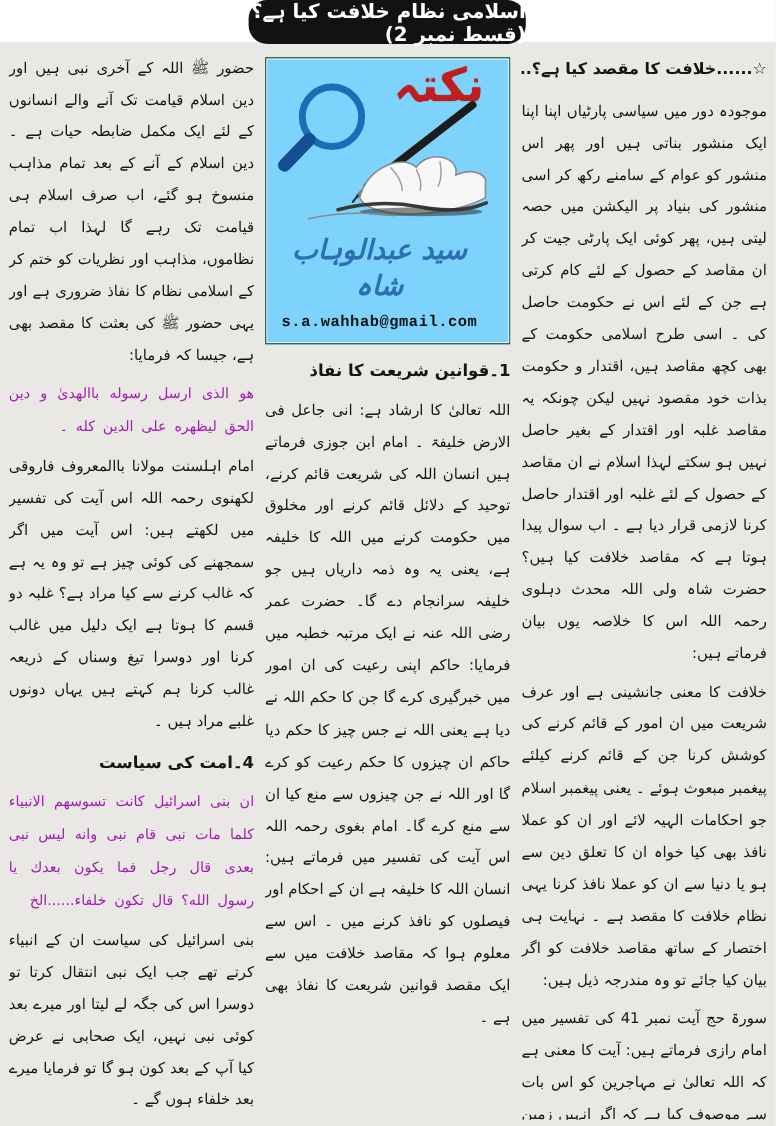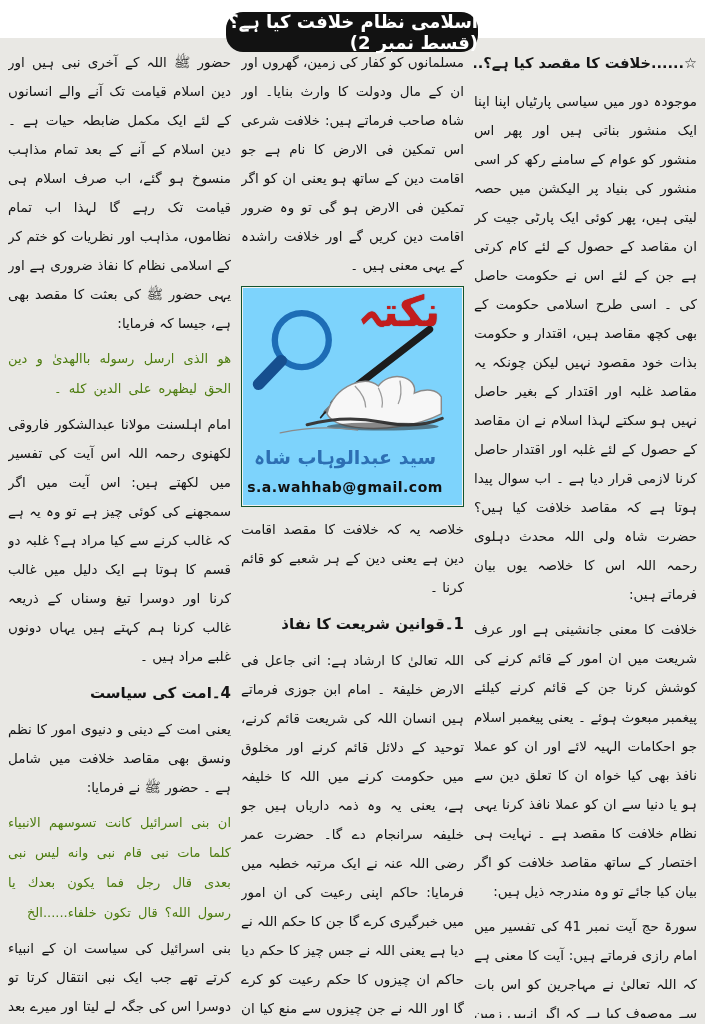--- a/index.html
+++ b/index.html
@@ -6,21 +6,21 @@
   body{
     width:705px;height:1024px;overflow:hidden;
     background:#ffffff;
     font-family:"DejaVu Sans",sans-serif;
     color:#151515;
   }
   .page{position:relative;width:705px;height:1024px;}
   
   .masthead{position:relative;height:38px;background:#ffffff;}
   .title-box{
-    position:absolute;top:12px;left:226px;width:252px;height:40px;
+    position:absolute;top:0;left:226px;width:252px;height:40px;
     background:#121212;color:#ffffff;border-radius:17px;
     display:flex;align-items:center;justify-content:center;
     font-size:18px;font-weight:bold;z-index:5;
     direction:rtl;
   }
   
   .content{
     position:absolute;top:38px;left:0;right:0;bottom:0;
     background:#e9e8e4;
     padding:10px 8px 6px 8px;
@@ -36,46 +36,48 @@
   .col p{margin:0 0 6px 0;}
   .star-heading{
     font-weight:bold;font-size:14.5px;text-align:center;text-align-last:center;
     margin:0 0 8px 0;white-space:nowrap;
   }
   .sec-heading{
     font-weight:bold;font-size:15px;margin:4px 0 6px 0;
     text-align:right;text-align-last:right;
   }
   .arabic-quote{
-    font-size:13px;line-height:2.3;color:#4d7c0f;
+    font-size:13px;line-height:2.3;color:#a21caf;
     margin:2px 4px 8px 4px;word-spacing:3px;
   }
   
   .logo-box{
     background:#7dd3fc;border:1px solid #14532d;
     box-shadow:0 0 0 1px #f3f2ee inset;
     margin:4px 0 8px 0;padding:6px 19px 4px 4px;
     direction:rtl;position:relative;
   }
   .logo-art{position:relative;height:150px;}
   .logo-art svg{position:absolute;inset:0;}
   .logo-title{
     position:absolute;top:-4px;right:4px;
     color:#c21d1d;font-size:42px;font-weight:bold;line-height:1.1;
     text-shadow:0 0 1px #8e1515;
   }
   .logo-author{
     text-align:center;text-align-last:center;
-    color:#2d6fb3;font-size:19px;font-weight:bold;line-height:1.3;
+    color:#2d6fb3;font-size:25px;font-weight:bold;line-height:1.3;
     margin-top:2px;
+    font-style:italic;
   }
   .logo-email{
     direction:ltr;text-align:center;text-align-last:center;
     color:#111;font-size:14px;font-weight:bold;letter-spacing:.5px;
     margin-top:2px;
+    font-family:Liberation Mono, monospace;
   }
 </style>
 </head>
 <body>
 
 <div class="page">
 
   <div class="masthead">
     <div class="title-box">اسلامی نظام خلافت کیا ہے؟ (قسط نمبر 2)</div>
   </div>
@@ -84,21 +86,20 @@
 
     <div class="col">
       <div class="star-heading">☆......خلافت کا مقصد کیا ہے؟......☆</div>
       <p>موجودہ دور میں سیاسی پارٹیاں اپنا اپنا ایک منشور بناتی ہیں اور پھر اس منشور کو عوام کے سامنے رکھ کر اسی منشور کی بنیاد پر الیکشن میں حصہ لیتی ہیں، پھر کوئی ایک پارٹی جیت کر ان مقاصد کے حصول کے لئے کام کرتی ہے جن کے لئے اس نے حکومت حاصل کی ۔ اسی طرح اسلامی حکومت کے بھی کچھ مقاصد ہیں، اقتدار و حکومت بذات خود مقصود نہیں لیکن چونکہ یہ مقاصد غلبہ اور اقتدار کے بغیر حاصل نہیں ہو سکتے لہذا اسلام نے ان مقاصد کے حصول کے لئے غلبہ اور اقتدار حاصل کرنا لازمی قرار دیا ہے ۔ اب سوال پیدا ہوتا ہے کہ مقاصد خلافت کیا ہیں؟ حضرت شاہ ولی اللہ محدث دہلوی رحمہ اللہ اس کا خلاصہ یوں بیان فرماتے ہیں:</p>
       <p>خلافت کا معنی جانشینی ہے اور عرف شریعت میں ان امور کے قائم کرنے کی کوشش کرنا جن کے قائم کرنے کیلئے پیغمبر مبعوث ہوئے ۔ یعنی پیغمبر اسلام جو احکامات الہیہ لائے اور ان کو عملا نافذ بھی کیا خواہ ان کا تعلق دین سے ہو یا دنیا سے ان کو عملا نافذ کرنا یہی نظام خلافت کا مقصد ہے ۔ نہایت ہی اختصار کے ساتھ مقاصد خلافت کو اگر بیان کیا جائے تو وہ مندرجہ ذیل ہیں:</p>
       <p>سورۃ حج آیت نمبر 41 کی تفسیر میں امام رازی فرماتے ہیں: آیت کا معنی ہے کہ اللہ تعالیٰ نے مہاجرین کو اس بات سے موصوف کیا ہے کہ اگر انہیں زمین میں طاقت واقتدار دیا جائے تو وہ چار امور یعنی نماز، زکوۃ، امر باالمعروف اور نہی عن المنکر کو قائم کریں گے ۔ اور</p>
 
     </div>
 
     <div class="col">
-      <p>مسلمانوں کو کفار کی زمین، گھروں اور ان کے مال ودولت کا وارث بنایا۔ اور شاہ صاحب فرماتے ہیں: خلافت شرعی اس تمکین فی الارض کا نام ہے جو اقامت دین کے ساتھ ہو یعنی ان کو اگر تمکین فی الارض ہو گی تو وہ ضرور اقامت دین کریں گے اور خلافت راشدہ کے یہی معنی ہیں ۔</p>
 
       <div class="logo-box">
         <div class="logo-art">
           <svg viewBox="0 0 220 150" width="100%" height="150" aria-hidden="true">
 
             <circle cx="62" cy="44" r="30" fill="none" stroke="#1d6db6" stroke-width="7"></circle>
             <line x1="39" y1="67" x2="14" y2="93" stroke="#164f8f" stroke-width="13" stroke-linecap="round"></line>
 
             <line x1="204" y1="32" x2="98" y2="114" stroke="#1c1c1c" stroke-width="8" stroke-linecap="round"></line>
             <line x1="98" y1="114" x2="88" y2="124" stroke="#777" stroke-width="4" stroke-linecap="round"></line>
@@ -112,31 +113,29 @@
             <path d="M68 138 Q110 127 150 135 T218 131" fill="none" stroke="#3a3a3a" stroke-width="3.5" stroke-linecap="round"></path>
             <ellipse cx="152" cy="140" rx="62" ry="4.5" fill="#2e2e2e" opacity="0.55"></ellipse>
             <path d="M38 147 Q82 138 124 144" fill="none" stroke="#8a8a8a" stroke-width="1.5" stroke-linecap="round"></path>
           </svg>
           <div class="logo-title">نکتہ</div>
         </div>
         <div class="logo-author">سید عبدالوہاب شاہ</div>
         <div class="logo-email">s.a.wahhab@gmail.com</div>
       </div>
 
-      <p>خلاصہ یہ کہ خلافت کا مقصد اقامت دین ہے یعنی دین کے ہر شعبے کو قائم کرنا ۔</p>
       <div class="sec-heading">1۔قوانین شریعت کا نفاذ</div>
       <p>اللہ تعالیٰ کا ارشاد ہے: انی جاعل فی الارض خلیفۃ ۔ امام ابن جوزی فرماتے ہیں انسان اللہ کی شریعت قائم کرنے، توحید کے دلائل قائم کرنے اور مخلوق میں حکومت کرنے میں اللہ کا خلیفہ ہے، یعنی یہ وہ ذمہ داریاں ہیں جو خلیفہ سرانجام دے گا۔ حضرت عمر رضی اللہ عنہ نے ایک مرتبہ خطبہ میں فرمایا: حاکم اپنی رعیت کی ان امور میں خبرگیری کرے گا جن کا حکم اللہ نے دیا ہے یعنی اللہ نے جس چیز کا حکم دیا حاکم ان چیزوں کا حکم رعیت کو کرے گا اور اللہ نے جن چیزوں سے منع کیا ان سے منع کرے گا۔ امام بغوی رحمہ اللہ اس آیت کی تفسیر میں فرماتے ہیں: انسان اللہ کا خلیفہ ہے ان کے احکام اور فیصلوں کو نافذ کرنے میں ۔ اس سے معلوم ہوا کہ مقاصد خلافت میں سے ایک مقصد قوانین شریعت کا نفاذ بھی ہے ۔</p>
 
     </div>
 
     <div class="col">
       <p>حضور ﷺ اللہ کے آخری نبی ہیں اور دین اسلام قیامت تک آنے والے انسانوں کے لئے ایک مکمل ضابطہ حیات ہے ۔ دین اسلام کے آنے کے بعد تمام مذاہب منسوخ ہو گئے، اب صرف اسلام ہی قیامت تک رہے گا لہذا اب تمام نظاموں، مذاہب اور نظریات کو ختم کر کے اسلامی نظام کا نفاذ ضروری ہے اور یہی حضور ﷺ کی بعثت کا مقصد بھی ہے، جیسا کہ فرمایا:</p>
       <p class="arabic-quote">هو الذی ارسل رسوله باالهدیٰ و دین الحق لیظهره علی الدین کله ۔</p>
-      <p>امام اہلسنت مولانا عبدالشکور فاروقی لکھنوی رحمہ اللہ اس آیت کی تفسیر میں لکھتے ہیں: اس آیت میں اگر سمجھنے کی کوئی چیز ہے تو وہ یہ ہے کہ غالب کرنے سے کیا مراد ہے؟ غلبہ دو قسم کا ہوتا ہے ایک دلیل میں غالب کرنا اور دوسرا تیغ وسناں کے ذریعہ غالب کرنا ہم کہتے ہیں یہاں دونوں غلبے مراد ہیں ۔</p>
+      <p>امام اہلسنت مولانا باالمعروف فاروقی لکھنوی رحمہ اللہ اس آیت کی تفسیر میں لکھتے ہیں: اس آیت میں اگر سمجھنے کی کوئی چیز ہے تو وہ یہ ہے کہ غالب کرنے سے کیا مراد ہے؟ غلبہ دو قسم کا ہوتا ہے ایک دلیل میں غالب کرنا اور دوسرا تیغ وسناں کے ذریعہ غالب کرنا ہم کہتے ہیں یہاں دونوں غلبے مراد ہیں ۔</p>
       <div class="sec-heading">4۔امت کی سیاست</div>
-      <p>یعنی امت کے دینی و دنیوی امور کا نظم ونسق بھی مقاصد خلافت میں شامل ہے ۔ حضور ﷺ نے فرمایا:</p>
       <p class="arabic-quote">ان بنی اسرائیل کانت تسوسهم الانبیاء کلما مات نبی قام نبی وانه لیس نبی بعدی قال رجل فما یکون بعدك یا رسول الله؟ قال تکون خلفاء......الخ</p>
       <p>بنی اسرائیل کی سیاست ان کے انبیاء کرتے تھے جب ایک نبی انتقال کرتا تو دوسرا اس کی جگہ لے لیتا اور میرے بعد کوئی نبی نہیں، ایک صحابی نے عرض کیا آپ کے بعد کون ہو گا تو فرمایا میرے بعد خلفاء ہوں گے ۔</p>
 
     </div>
 
   </div>
 </div>
 
 </body></html>

